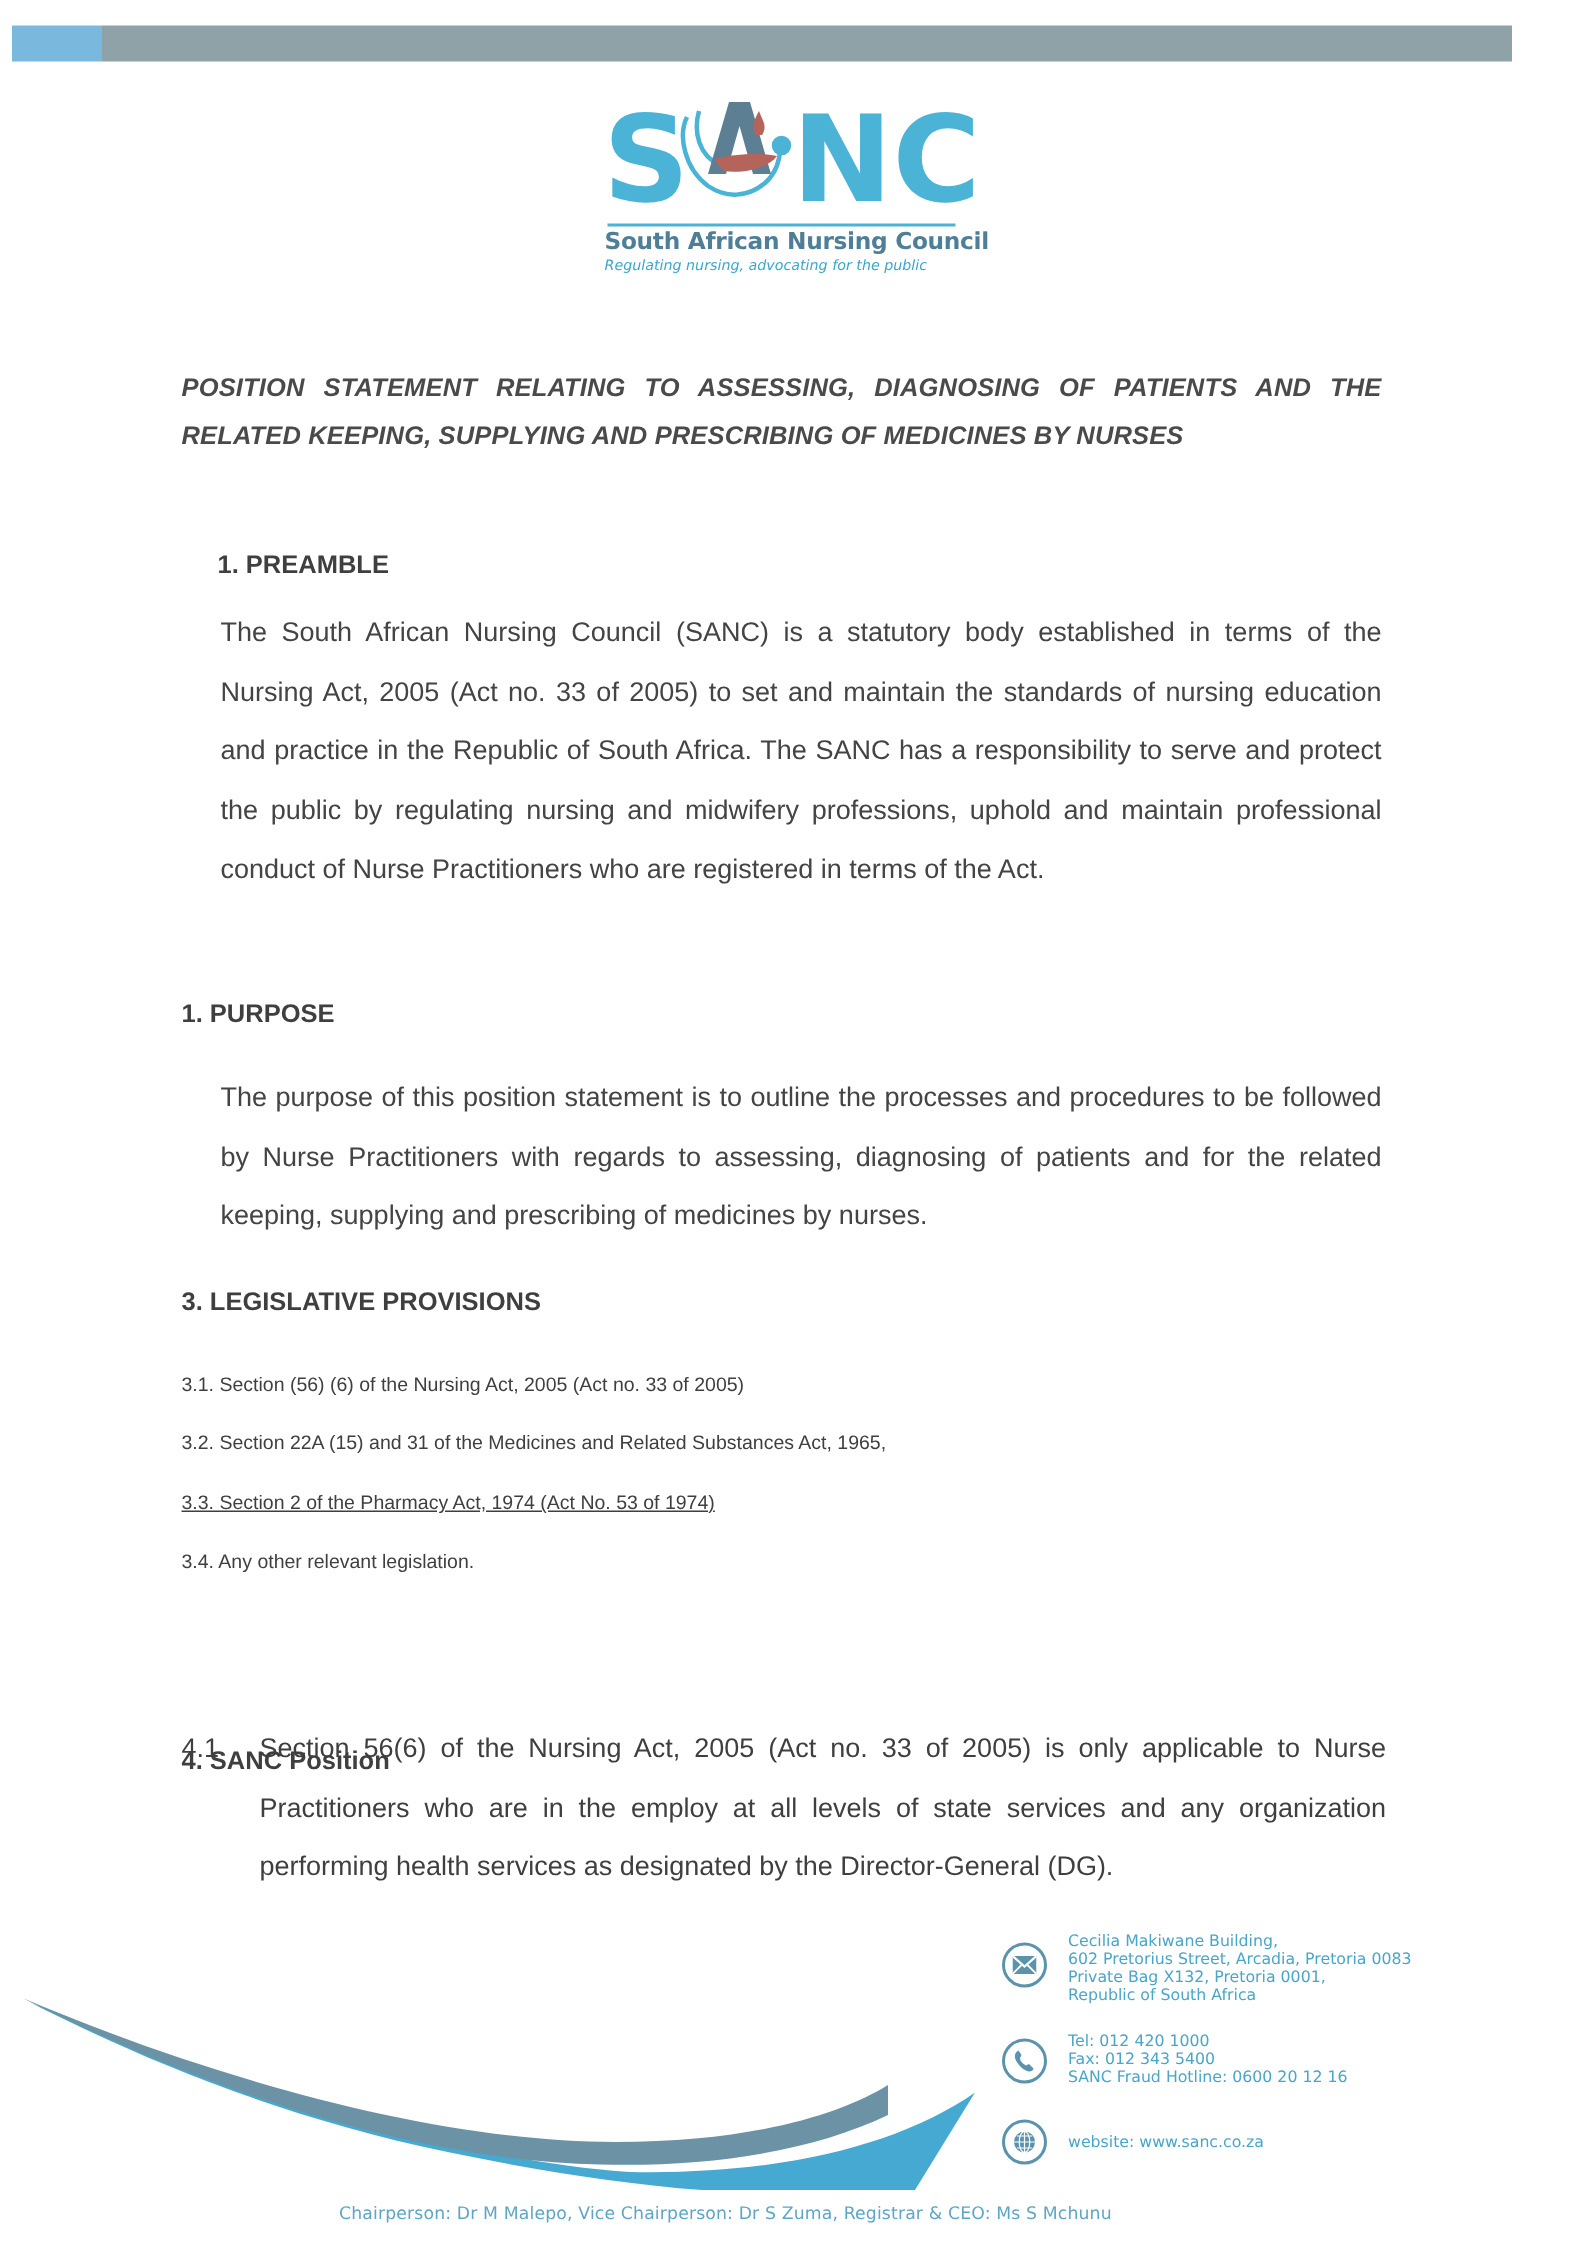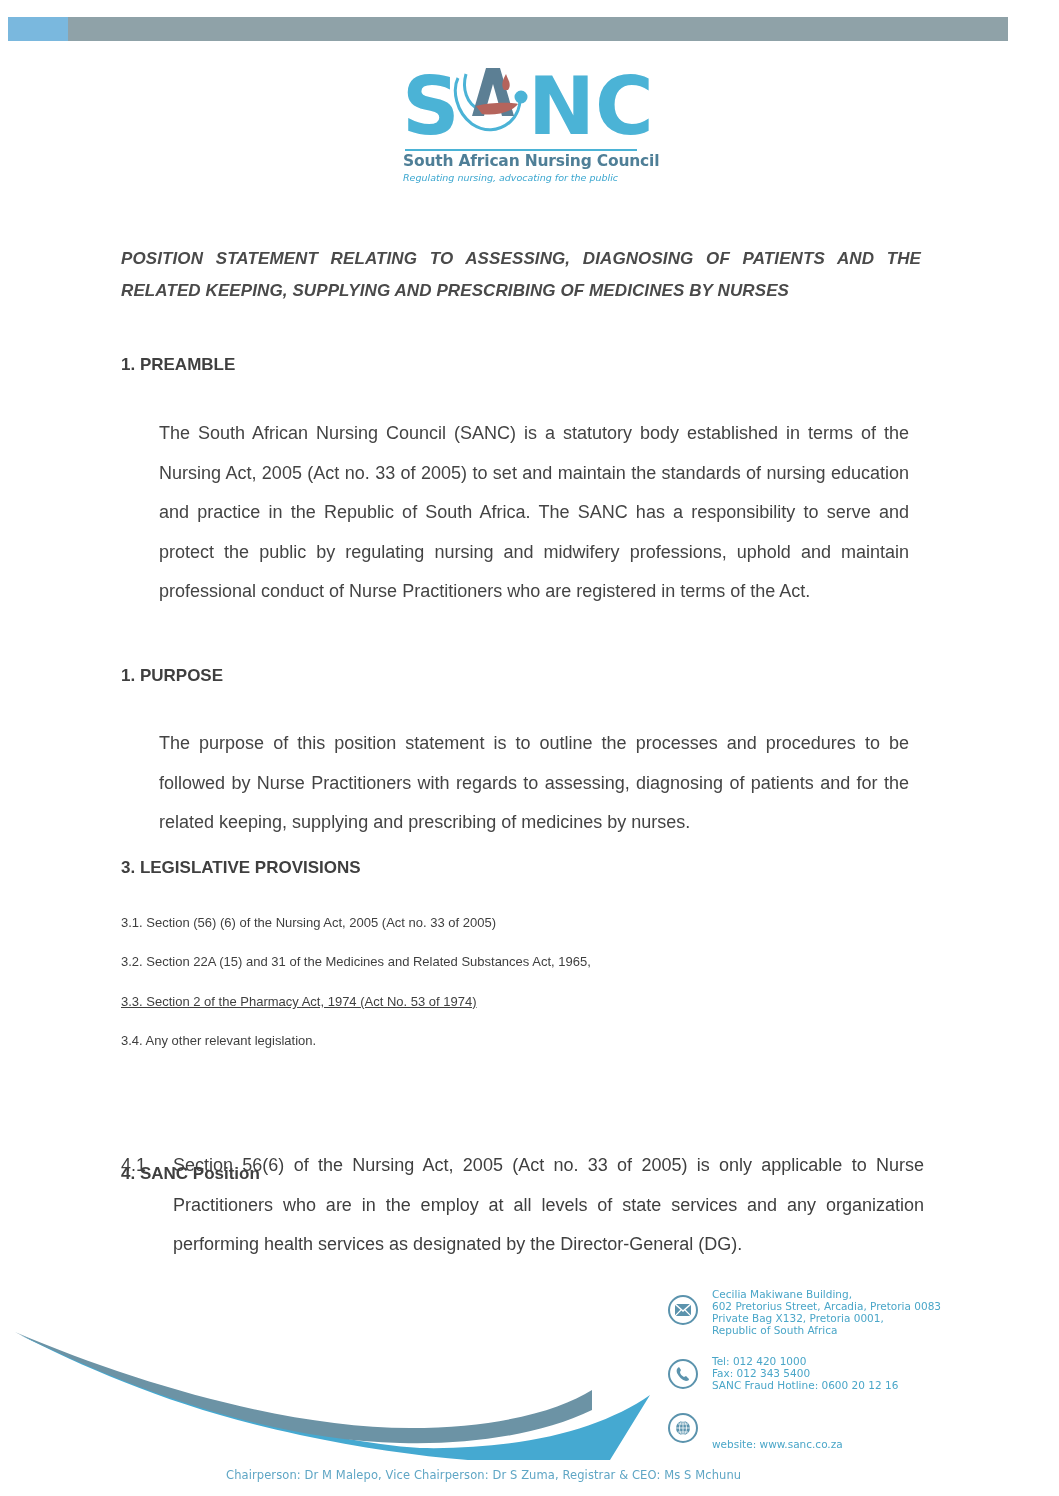--- a/index.html
+++ b/index.html
@@ -17,21 +17,21 @@
                  font-size: 15.5px; color: #4f7f97; white-space: nowrap; letter-spacing: -0.2px; }
     .logo-tag { position: absolute; left: 3px; top: 112px; font-family: "DejaVu Sans", sans-serif; font-style: italic;
                 font-size: 9.5px; color: #3aa6cf; white-space: nowrap; }
 
     .doc-title { position: absolute; left: 121px; top: 243px; width: 800px; font-size: 17px; font-weight: bold;
                  color: #4a4a4a; line-height: 32px; text-align: justify; letter-spacing: 0.1px; font-style: italic; }
 
     .h { position: absolute; left: 121px; font-size: 17px; font-weight: bold; color: #3f3f3f; }
     .para { position: absolute; left: 147px; width: 774px; font-size: 18px; line-height: 39.5px;
             text-align: justify; color: #444; }
-    .para p { margin: 12px; }
+    .para p { margin: 0; }
 
     .list-item { position: absolute; left: 121px; font-size: 13px; color: #3f3f3f; white-space: nowrap; }
 
     .pos-item { position: absolute; left: 121px; width: 803px; font-size: 18px; color: #3f3f3f; line-height: 39.5px; }
     .pos-item .num { position: absolute; left: 0; top: 0; }
     .pos-item .txt { margin-left: 52px; text-align: justify; }
 
     .swoosh { position: absolute; left: 0; top: 1300px; width: 700px; height: 160px; }
 
     .contact { position: absolute; left: 668px; font-family: "DejaVu Sans", sans-serif; font-size: 10.5px;
@@ -68,21 +68,21 @@
 
     <text x="128" y="74" font-family="DejaVu Sans, sans-serif" font-weight="bold" font-size="80" fill="#4bb3d6">NC</text>
   </svg>
   <div class="logo-rule"></div>
   <div class="logo-name">South African Nursing Council</div>
   <div class="logo-tag">Regulating nursing, advocating for the public</div>
 </div>
 
 <div class="doc-title">POSITION STATEMENT RELATING TO ASSESSING, DIAGNOSING OF PATIENTS AND THE RELATED KEEPING, SUPPLYING AND PRESCRIBING OF MEDICINES BY NURSES</div>
 
-<div class="h" style="top:355px;">1. PREAMBLE</div>
+<div class="h" style="top:367px;margin-left:24px;">1. PREAMBLE</div>
 <div class="para" style="top:402px;">
   <p>The South African Nursing Council (SANC) is a statutory body established in terms of the Nursing Act, 2005 (Act no. 33 of 2005) to set and maintain the standards of nursing education and practice in the Republic of South Africa. The SANC has a responsibility to serve and protect the public by regulating nursing and midwifery professions, uphold and maintain professional conduct of Nurse Practitioners who are registered in terms of the Act.</p>
 </div>
 
 <div class="h" style="top:666px;">1. PURPOSE</div>
 <div class="para" style="top:712px;">
   <p>The purpose of this position statement is to outline the processes and procedures to be followed by Nurse Practitioners with regards to assessing, diagnosing of patients and for the related keeping, supplying and prescribing of medicines by nurses.</p>
 </div>
 
 <div class="h" style="top:858px;">3.  LEGISLATIVE PROVISIONS</div>
@@ -132,16 +132,16 @@
 </div>
 
 <div class="contact" style="top:1413px;">
   <div class="icon" style="top:0;">
     <svg width="16" height="16" viewBox="0 0 16 16">
         <circle cx="8" cy="8" r="7" fill="#5b93ad"></circle>
         <path d="M1 8 H15 M8 1 V15 M3 4 H13 M3 12 H13" stroke="#fff" stroke-width="0.8"></path>
         <ellipse cx="8" cy="8" rx="3.5" ry="7" fill="none" stroke="#fff" stroke-width="0.8"></ellipse>
       </svg>
   </div>
-  <div class="lines" style="top:9px;margin-top:16px;">website: www.sanc.co.za</div>
+  <div class="lines" style="top:9px;">website: www.sanc.co.za</div>
 </div>
 
 <div class="footer-line">Chairperson: Dr M Malepo, Vice Chairperson: Dr S Zuma, Registrar &amp; CEO: Ms S Mchunu</div>
 
 </body></html>

